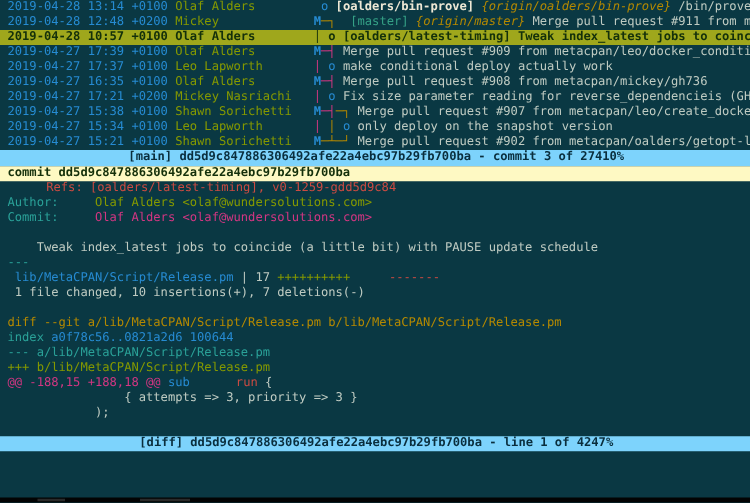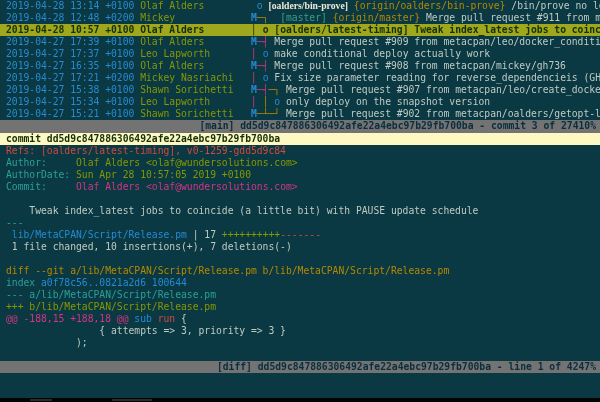--- a/index.html
+++ b/index.html
@@ -7,41 +7,41 @@
   .screen{
     position:relative;width:600px;height:402px;
     font-family:"DejaVu Sans Mono","Liberation Mono",monospace;
     font-size:9.7px;line-height:12.06px;
     color:#bfcbc2;
   }
   .row{height:12.06px;white-space:pre;overflow:hidden;padding-left:6px;}
   .row.sel{background:#9fa71c;}
   .row.commit{background:#fef9c3;}
   .row.bar{
-    background:#737373;color:#0a2e3d;font-weight:bold;
-    display:flex;justify-content:flex-end;
+    background:#7dd3fc;color:#0a2e3d;font-weight:bold;
+    display:flex;justify-content:center;
     padding-left:6px;padding-right:4px;
   }
   .bar span{white-space:pre;}
   
   .s-date{color:#268bd2;}
   .s-author{color:#859900;}
   .s-M{color:#268bd2;font-weight:bold;}
   .s-o{color:#268bd2;}
   .s-gm{color:#d33682;}
   .s-gy{color:#b58900;}
-  .s-refhead{color:#eee8d5;font-weight:bold;font-family:Liberation Serif, serif;}
+  .s-refhead{color:#eee8d5;font-weight:bold;}
   .s-refbranch{color:#35a186;text-align:right;}
-  .s-reftrack{color:#b58900;}
+  .s-reftrack{color:#b58900;font-style:italic;}
   .s-msg{color:#bfcbc2;}
   .s-sel{color:#14300a;font-weight:bold;}
   .s-cyan{color:#2aa198;}
   .s-green{color:#859900;}
   .s-magenta{color:#d33682;}
-  .s-red{color:#cb4b42;}
+  .s-red{color:#cb4b42;margin-left:31px;}
   .s-blue{color:#268bd2;}
   .s-yellow{color:#b58900;}
   .bottom-strip{
     position:absolute;left:0;bottom:0;width:600px;height:4px;background:#020303;
   }
   .strip-mark{position:absolute;bottom:1px;height:2px;background:#2a2a2a;}
 </style>
 </head>
 <body>
 
@@ -54,21 +54,20 @@
       <div class="row"><span class="s-date">2019-04-27 17:37 +0100 </span><span class="s-author">Leo Lapworth       </span><span class="s-gm">│</span><span class="s-msg"> </span><span class="s-o">o</span><span class="s-msg"> make conditional deploy actually work</span></div>
       <div class="row"><span class="s-date">2019-04-27 16:35 +0100 </span><span class="s-author">Olaf Alders        </span><span class="s-M">M</span><span class="s-gm">─┤</span><span class="s-msg"> Merge pull request #908 from metacpan/mickey/gh736</span></div>
       <div class="row"><span class="s-date">2019-04-27 17:21 +0200 </span><span class="s-author">Mickey Nasriachi   </span><span class="s-gm">│</span><span class="s-msg"> </span><span class="s-o">o</span><span class="s-msg"> Fix size parameter reading for reverse_dependencieis (GH#736)</span></div>
       <div class="row"><span class="s-date">2019-04-27 15:38 +0100 </span><span class="s-author">Shawn Sorichetti   </span><span class="s-M">M</span><span class="s-gm">─┤</span><span class="s-gy">─┐</span><span class="s-msg"> Merge pull request #907 from metacpan/leo/create_docker_image</span></div>
       <div class="row"><span class="s-date">2019-04-27 15:34 +0100 </span><span class="s-author">Leo Lapworth       </span><span class="s-gm">│</span><span class="s-msg"> </span><span class="s-gy">│</span><span class="s-msg"> </span><span class="s-o">o</span><span class="s-msg"> only deploy on the snapshot version</span></div>
       <div class="row"><span class="s-date">2019-04-27 15:21 +0100 </span><span class="s-author">Shawn Sorichetti   </span><span class="s-M">M</span><span class="s-gy">─┴─┘</span><span class="s-msg"> Merge pull request #902 from metacpan/oalders/getopt-long-desc</span></div>
       <div class="row bar"><span>[main] dd5d9c847886306492afe22a4ebc97b29fb700ba - commit 3 of 2741</span><span>0%</span></div>
       <div class="row commit"><span class="s-sel">commit dd5d9c847886306492afe22a4ebc97b29fb700ba</span></div>
       <div class="row"><span class="s-red">Refs: [oalders/latest-timing], v0-1259-gdd5d9c84</span></div>
       <div class="row"><span class="s-cyan">Author:     </span><span class="s-green">Olaf Alders &lt;olaf@wundersolutions.com&gt;</span></div>
-      <div class="row"><span class="s-cyan">AuthorDate: </span><span class="s-green">Sun Apr 28 10:57:05 2019 +0100</span></div>
       <div class="row"><span class="s-cyan">Commit:     </span><span class="s-magenta">Olaf Alders &lt;olaf@wundersolutions.com&gt;</span></div>
       <div class="row"></div>
       <div class="row"><span class="s-msg">    Tweak index_latest jobs to coincide (a little bit) with PAUSE update schedule</span></div>
       <div class="row"><span class="s-cyan">---</span></div>
       <div class="row"><span class="s-blue"> lib/MetaCPAN/Script/Release.pm</span><span class="s-msg"> | 17 </span><span class="s-green">++++++++++</span><span class="s-red">-------</span></div>
       <div class="row"><span class="s-msg"> 1 file changed, 10 insertions(+), 7 deletions(-)</span></div>
       <div class="row"></div>
       <div class="row"><span class="s-yellow">diff --git a/lib/MetaCPAN/Script/Release.pm b/lib/MetaCPAN/Script/Release.pm</span></div>
       <div class="row"><span class="s-cyan">index </span><span class="s-blue">a0f78c56..0821a2d6 100644</span></div>
       <div class="row"><span class="s-cyan">--- a/lib/MetaCPAN/Script/Release.pm</span></div>

